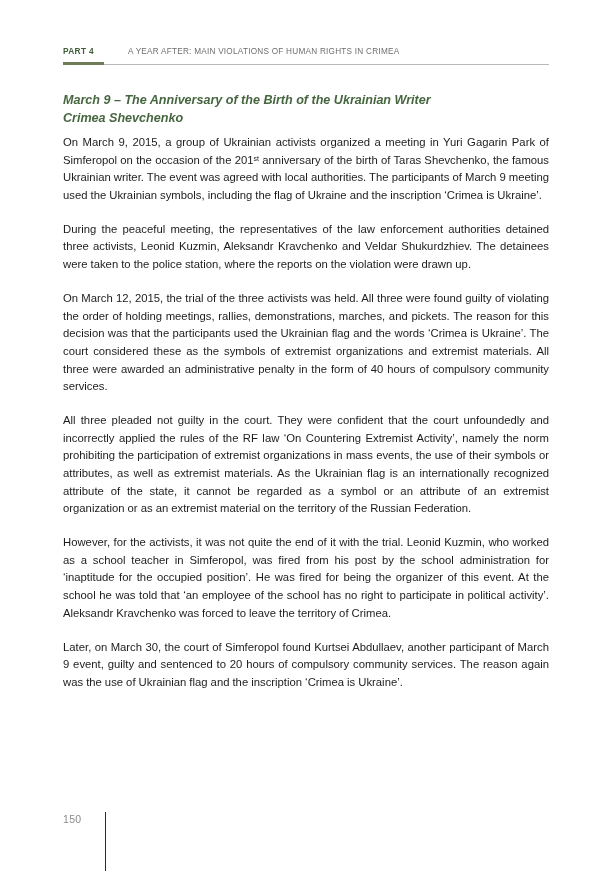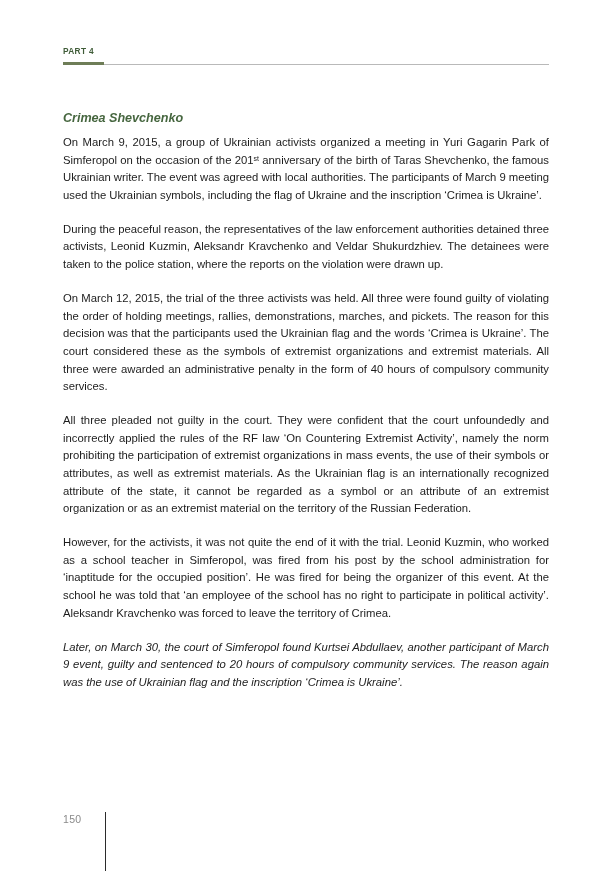--- a/index.html
+++ b/index.html
@@ -91,21 +91,21 @@
   }
   .para {
     font-size: 11.3px;
     line-height: 17.6px;
     color: #1c1c1c;
     text-align: justify;
     margin: 0 0 16.5px 0;
     hyphens: none;
     word-spacing: -0.1px;
   }
-  .para:last-child { margin-bottom: 0; font-style: italic; }
+  .para:last-child { margin-bottom: 0; }
   .para.last-line-left { text-align-last: left; }
   .para sup {
     font-size: 0.62em;
     vertical-align: 0.42em;
     line-height: 0;
   }
 
   
   .folio {
     position: absolute;
@@ -124,31 +124,32 @@
     background: #2b2b2b;
   }
 </style>
 </head>
 <body>
 
 <div class="page">
 
   <div class="running-head">
     <span class="part-label">PART 4</span>
+    <span class="chapter-label">A YEAR AFTER: MAIN VIOLATIONS OF HUMAN RIGHTS IN CRIMEA</span>
   </div>
   <div class="rule-thin"></div>
   <div class="rule-accent"></div>
 
-  <h1 class="section-title"><br><span>Crimea Shevchenko</span></h1>
+  <h1 class="section-title"><span>March 9 – The Anniversary of the Birth of the Ukrainian Writer</span><br><span>Crimea Shevchenko</span></h1>
 
   <div class="body-col">
 
     <p class="para last-line-left"><span>On March 9, 2015, a group of Ukrainian activists organized a meeting in Yuri Gagarin Park of Simferopol on the occasion of the 201</span><sup>st</sup><span> anniversary of the birth of Taras Shevchenko, the famous Ukrainian writer. The event was agreed with local authorities. The participants of March 9 meeting used the Ukrainian symbols, including the flag of Ukraine and the inscription ‘Crimea is Ukraine’.</span></p>
 
-    <p class="para last-line-left">During the peaceful reason, the representatives of the law enforcement authorities detained three activists, Leonid Kuzmin, Aleksandr Kravchenko and Veldar Shukurdzhiev. The detainees were taken to the police station, where the reports on the violation were drawn up.</p>
+    <p class="para last-line-left">During the peaceful meeting, the representatives of the law enforcement authorities detained three activists, Leonid Kuzmin, Aleksandr Kravchenko and Veldar Shukurdzhiev. The detainees were taken to the police station, where the reports on the violation were drawn up.</p>
 
     <p class="para last-line-left">On March 12, 2015, the trial of the three activists was held. All three were found guilty of violating the order of holding meetings, rallies, demonstrations, marches, and pickets. The reason for this decision was that the participants used the Ukrainian flag and the words ‘Crimea is Ukraine’. The court considered these as the symbols of extremist organizations and extremist materials. All three were awarded an administrative penalty in the form of 40 hours of compulsory community services.</p>
 
     <p class="para last-line-left">All three pleaded not guilty in the court. They were confident that the court unfoundedly and incorrectly applied the rules of the RF law ‘On Countering Extremist Activity’, namely the norm prohibiting the participation of extremist organizations in mass events, the use of their symbols or attributes, as well as extremist materials. As the Ukrainian flag is an internationally recognized attribute of the state, it cannot be regarded as a symbol or an attribute of an extremist organization or as an extremist material on the territory of the Russian Federation.</p>
 
     <p class="para last-line-left">However, for the activists, it was not quite the end of it with the trial. Leonid Kuzmin, who worked as a school teacher in Simferopol, was fired from his post by the school administration for ‘inaptitude for the occupied position’. He was fired for being the organizer of this event. At the school he was told that ‘an employee of the school has no right to participate in political activity’. Aleksandr Kravchenko was forced to leave the territory of Crimea.</p>
 
     <p class="para last-line-left">Later, on March 30, the court of Simferopol found Kurtsei Abdullaev, another participant of March 9 event, guilty and sentenced to 20 hours of compulsory community services. The reason again was the use of Ukrainian flag and the inscription ‘Crimea is Ukraine’.</p>
 
   </div>

